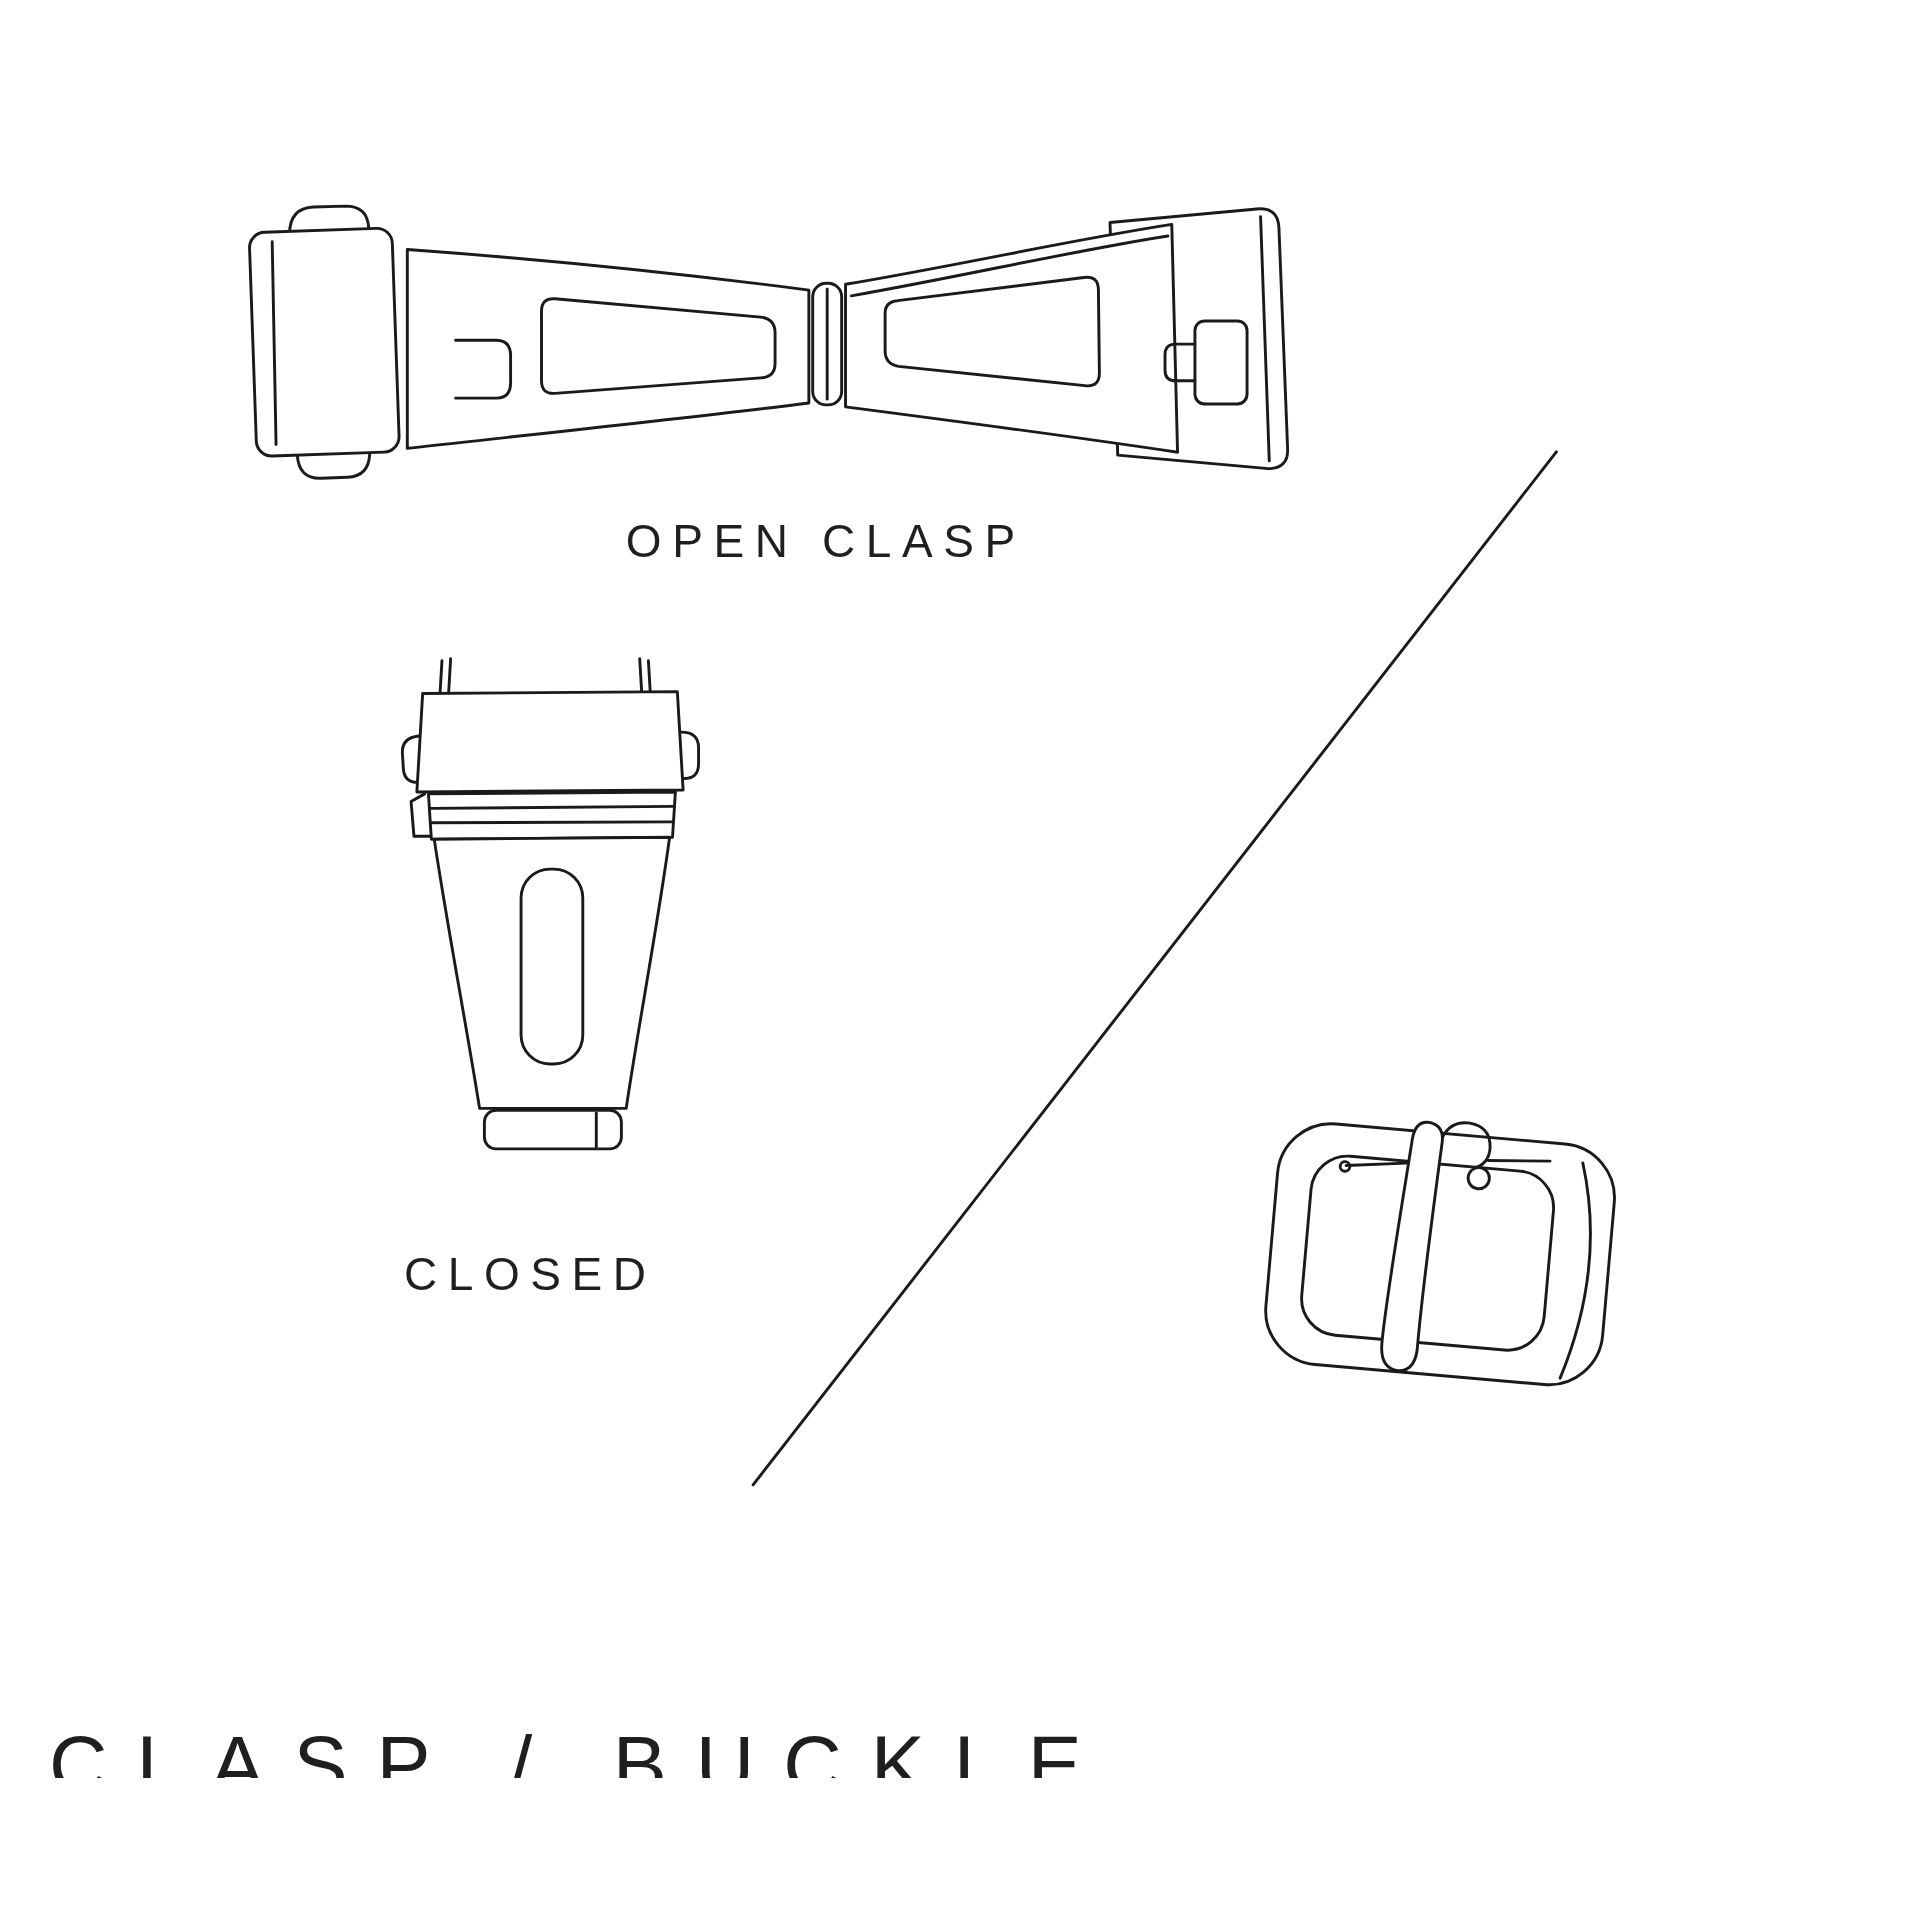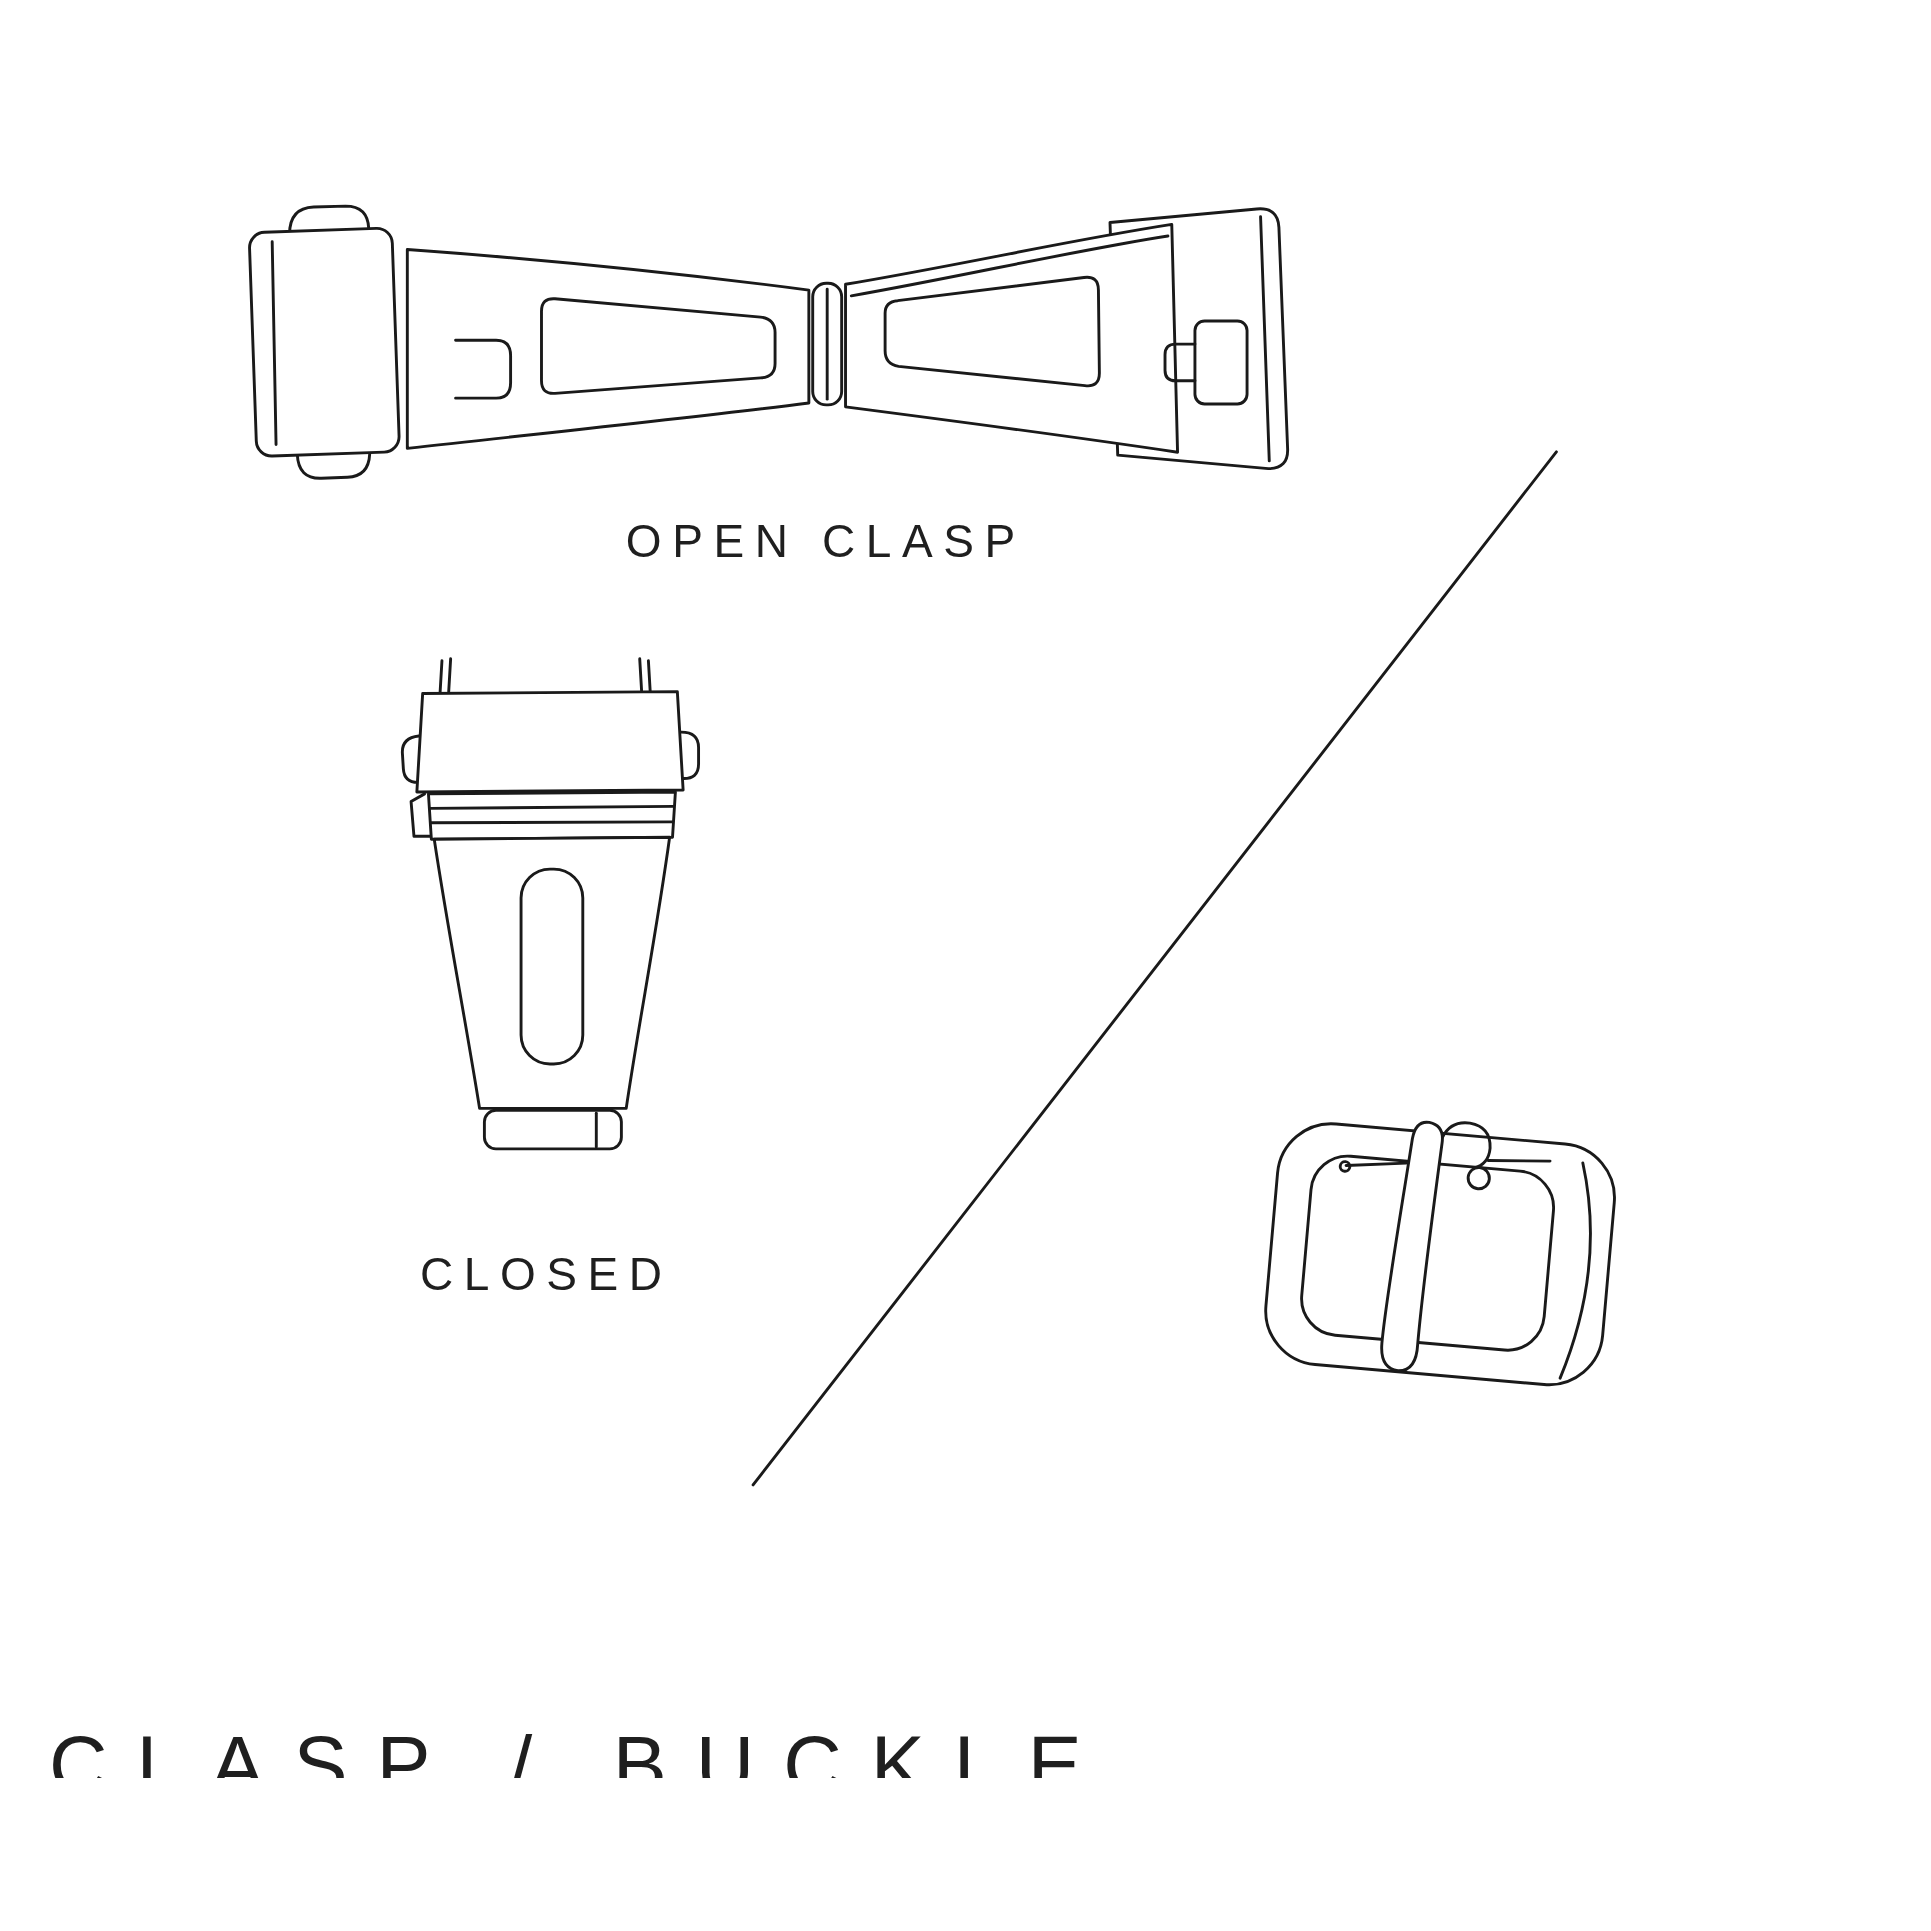--- a/index.html
+++ b/index.html
@@ -107,21 +107,21 @@
     <line x1="46" y1="167" x2="298" y2="165"></line>
     <line x1="47" y1="182" x2="297" y2="181"></line>
 
     <path class="fw" d="M 50 199 L 294 197 C 281 292 262 390 249 478 L 97 478 C 83 390 64 292 50 199 Z"></path>
     <rect x="140" y="230" width="64" height="202" rx="30"></rect>
 
     <rect class="fw" x="102" y="480" width="142" height="40" rx="12"></rect>
     <line x1="218" y1="483" x2="218" y2="518"></line>
   </svg>
 
-  <div class="label" style="left:348px; top:1247px; width:386px;">CLOSED</div>
+  <div class="label" style="left:332px; top:1247px; width:386px;">CLOSED</div>
 
   <svg class="art" style="left:0; top:0;" width="1931" height="1931" viewBox="0 0 2000 2000">
     <line x1="1612" y1="468" x2="780" y2="1538"></line>
   </svg>
 
   <svg class="art" style="left:1241px; top:1091px;" width="406" height="338" viewBox="0 0 420 350">
     <g transform="rotate(5 205 180)">
 
       <rect class="fw" x="30" y="44" width="350" height="250" rx="56"></rect>
       <path d="M 344 62 Q 377 168 340 286"></path>

